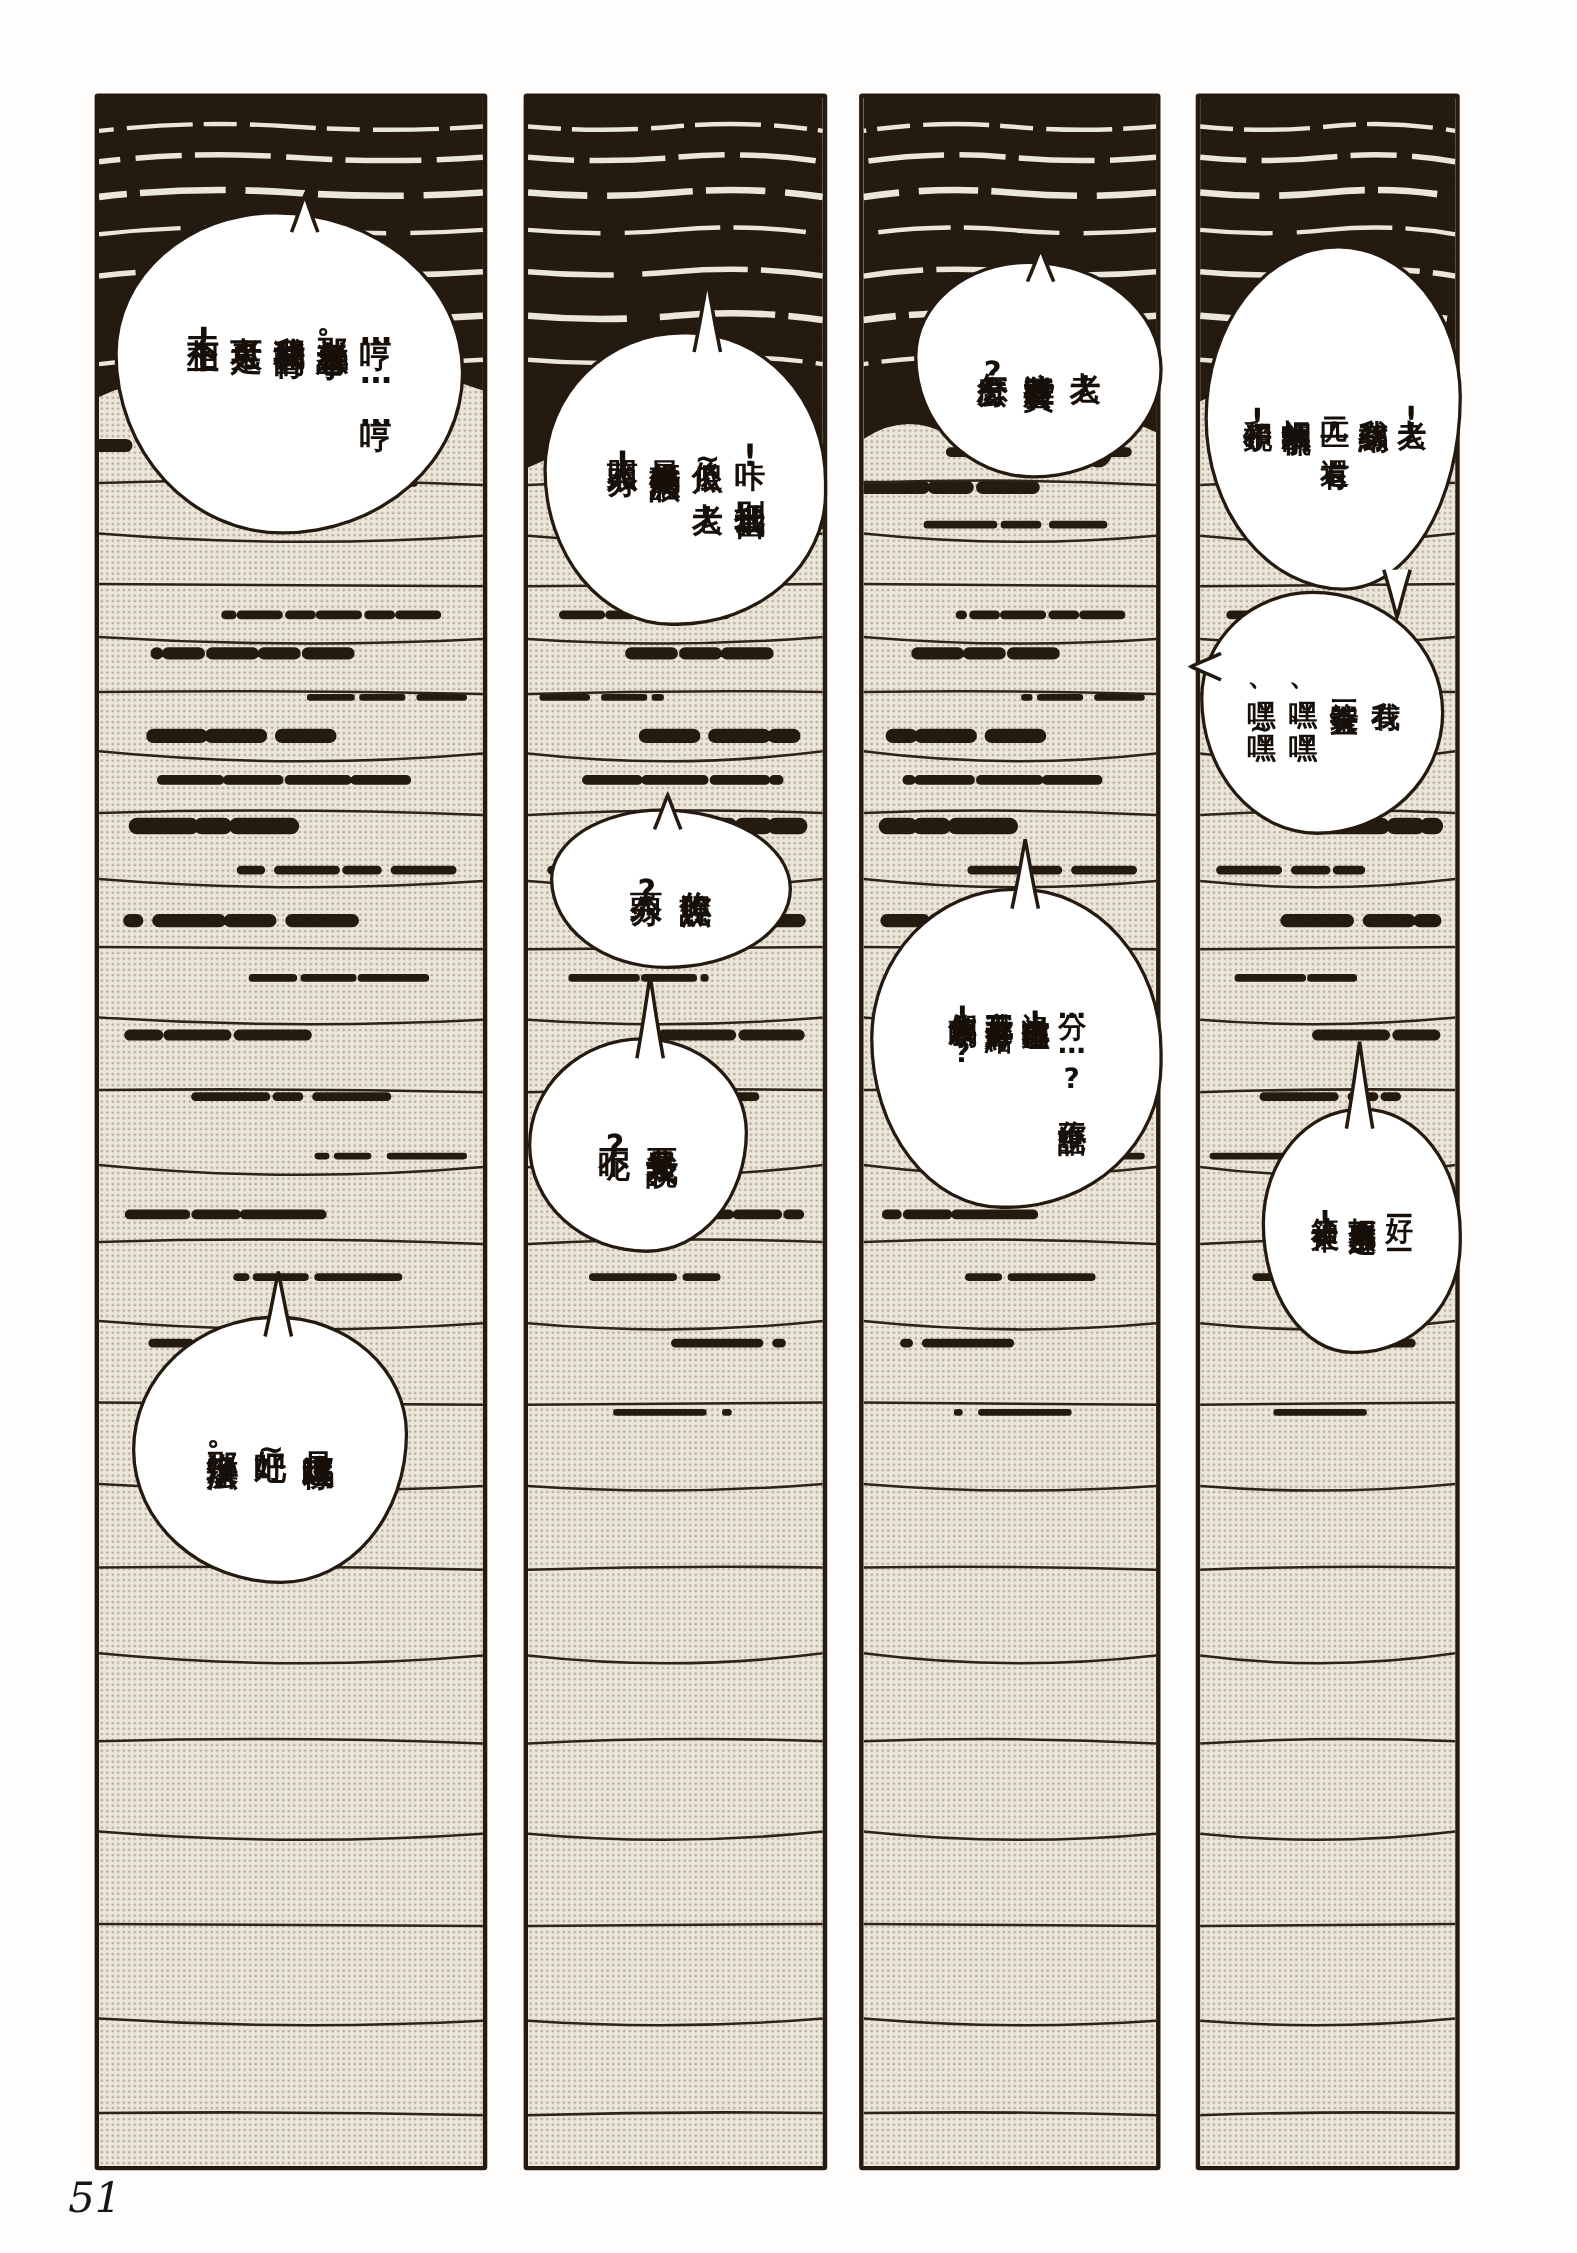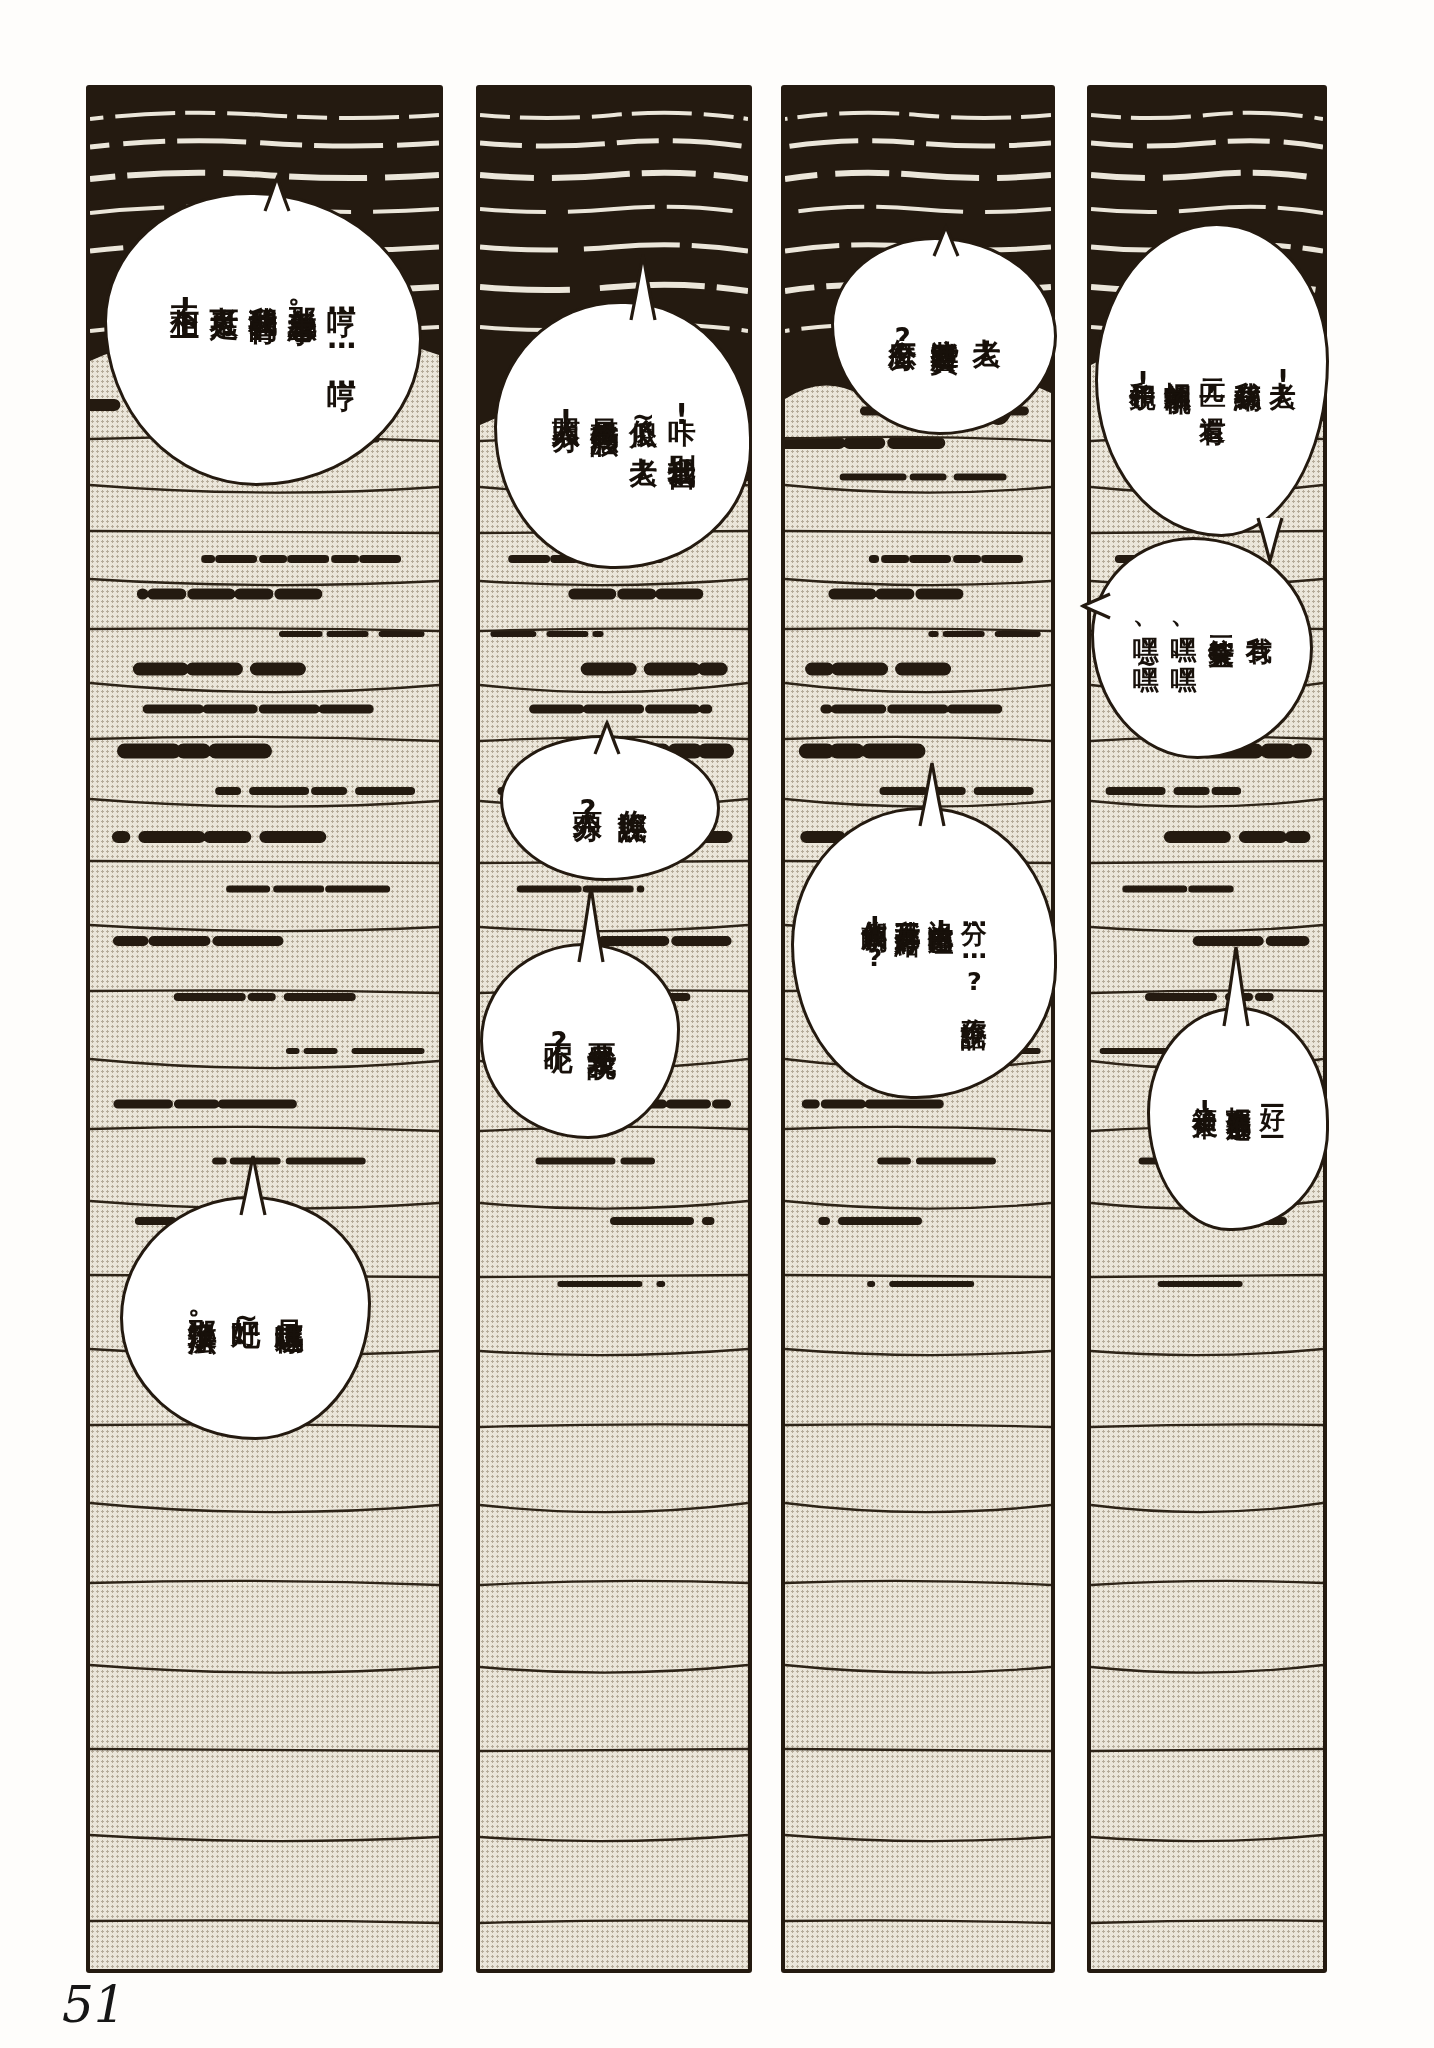--- a/index.html
+++ b/index.html
@@ -10,21 +10,21 @@
          background-image:radial-gradient(#b5ab99 1.1px,transparent 1.4px);
          background-size:5px 5px;}
   .texture{position:absolute;inset:0;width:100%;height:100%;z-index:1;}
   .bubble{position:absolute;background:#fff;border:3.5px solid #241a10;
           display:flex;align-items:center;justify-content:center;z-index:3;}
   .btext{writing-mode:vertical-rl;text-orientation:upright;white-space:pre-line;
          font-weight:bold;color:#17100a;letter-spacing:2px;
          font-family:"DejaVu Sans",sans-serif;}
   .tailsvg{position:absolute;z-index:4;overflow:visible;}
   .pageno{position:absolute;left:62px;top:1976px;font-family:"DejaVu Serif",serif;
-          font-style:italic;font-size:50px;color:#161616;z-index:2;}
+          font-style:italic;font-size:38px;color:#161616;z-index:2;}
   .rA{border-radius:46% 54% 52% 48% / 44% 50% 50% 56%;}
   .rB{border-radius:52% 48% 46% 54% / 50% 44% 56% 50%;}
   .rC{border-radius:50% 50% 54% 46% / 48% 52% 46% 54%;}
 </style>
 </head>
 <body>
 
 <div class="page">
 
   <div class="panel" style="left:86px;top:85px;width:349px;height:1880px;">

